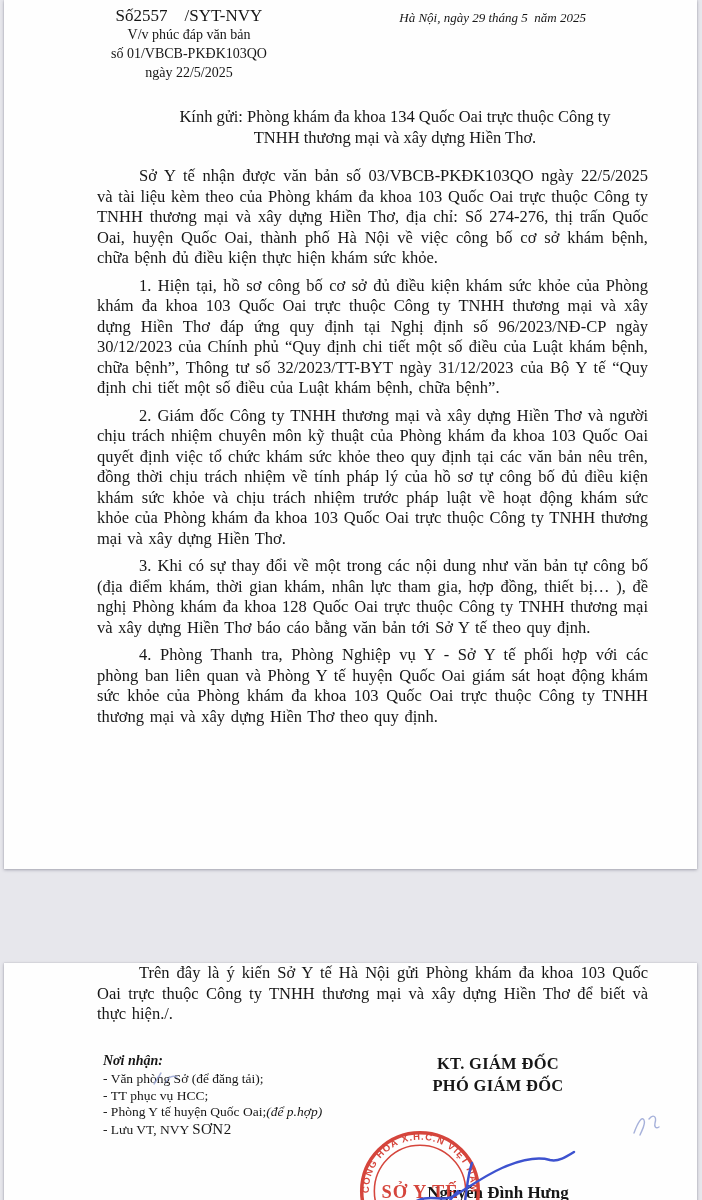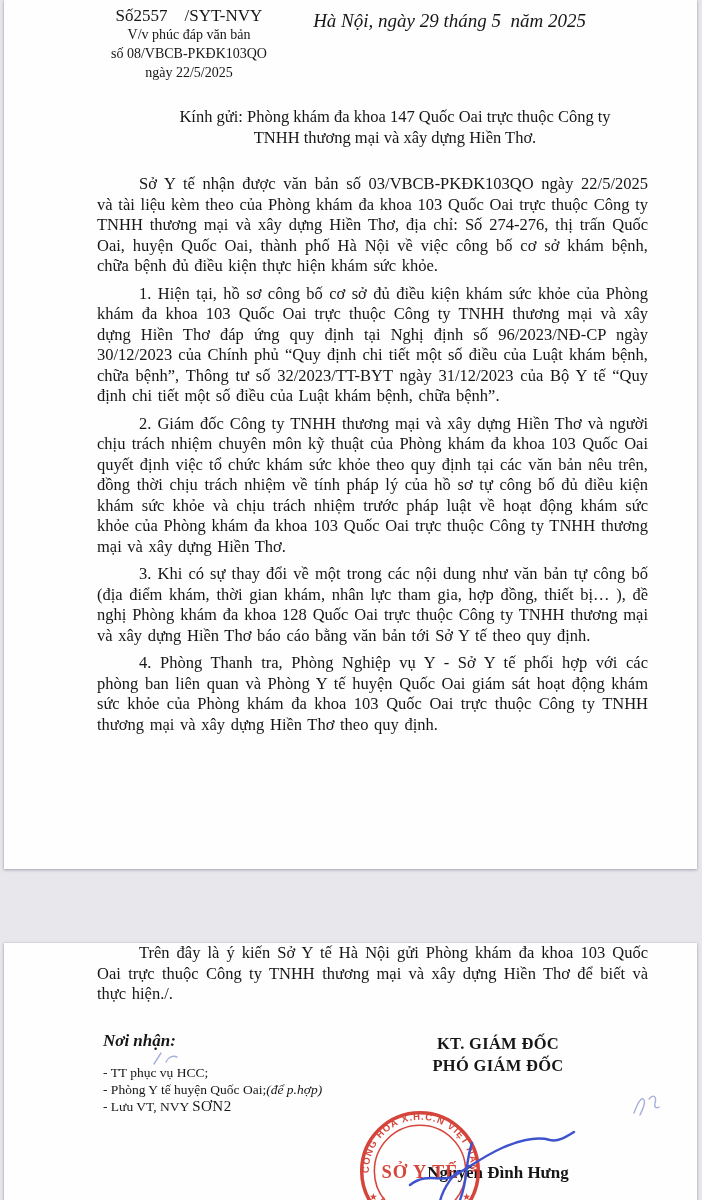--- a/index.html
+++ b/index.html
@@ -13,34 +13,34 @@
     box-shadow:0 1px 3px rgba(60,60,85,.38),0 0 1px rgba(0,0,0,.18);
     box-sizing:border-box;
   }
   .page1{height:869px;padding:6px 49px 15px 93px;}
   .page2{height:400px;margin-top:13px;padding:0 49px 0 93px;}
   .hdr{display:flex;justify-content:space-between;align-items:flex-start;}
   .refblock{text-align:center;margin-left:14px;line-height:19px;}
   .ref-no{font-size:17px;}
   .ref-sub{font-size:14px;font-family:Liberation Serif, serif;}
   .ws-pre{white-space:pre;}
-  .dateline{font-style:italic;font-size:19px;margin:4px 62px 0 0;}
+  .dateline{font-style:italic;font-size:13px;margin:4px 62px 0 0;}
   .salutation{
     width:468px;margin:24px 0 0 64px;text-align:center;
     font-size:16.5px;line-height:21px;
   }
   .bp{
     font-size:16.5px;line-height:20.5px;text-align:justify;
     text-indent:42px;margin:0 0 7px 0;word-spacing:1.5px;
   }
-  .bp.first{margin-top:26px;}
-  .closing{margin-top:74px;}
+  .bp.first{margin-top:18px;}
+  .closing{margin-top:94px;}
   .bottom-row{display:flex;justify-content:space-between;margin-top:28px;}
   .recipients{font-size:13.5px;line-height:16.5px;padding-left:6px;}
-  .rec-title{font-weight:bold;font-style:italic;font-size:17px;margin-bottom:16px;}
+  .rec-title{font-weight:bold;font-style:italic;font-size:14px;margin-bottom:2px;}
   .rec-note-italic{font-style:italic;}
   .rec-tiny{font-size:15px;letter-spacing:.5px;}
   .sigblock{width:280px;text-align:center;margin-right:10px;position:relative;z-index:1;}
   .sig-title{font-weight:bold;font-size:16.5px;line-height:22px;letter-spacing:.3px;}
   .sig-space{height:86px;}
   .sig-name{font-weight:bold;font-size:17px;}
   .seal{position:absolute;left:348px;top:160px;width:136px;height:136px;opacity:.92;z-index:2;}
   .seal circle{fill:none;stroke:#d2362c;}
   .seal .c1{stroke-width:3.6px;}
   .seal .c2{stroke-width:1.6px;}
@@ -63,41 +63,42 @@
 </head>
 <body>
 
 <div class="canvas">
 
   <div class="page page1">
     <div class="hdr">
       <div class="refblock">
         <div class="ref-no ws-pre">Số2557    /SYT-NVY</div>
         <div class="ref-sub">V/v phúc đáp văn bản</div>
-        <div class="ref-sub">số 08/VBCB-PKĐK103QO</div>
+        <div class="ref-sub">số 01/VBCB-PKĐK103QO</div>
         <div class="ref-sub">ngày 22/5/2025</div>
       </div>
       <div class="dateline ws-pre">Hà Nội, ngày 29 tháng 5  năm 2025</div>
     </div>
 
-    <div class="salutation">Kính gửi: Phòng khám đa khoa 147 Quốc Oai trực thuộc Công ty TNHH thương mại và xây dựng Hiền Thơ.</div>
+    <div class="salutation">Kính gửi: Phòng khám đa khoa 134 Quốc Oai trực thuộc Công ty TNHH thương mại và xây dựng Hiền Thơ.</div>
 
     <p class="bp first">Sở Y tế nhận được văn bản số 03/VBCB-PKĐK103QO ngày 22/5/2025 và tài liệu kèm theo của Phòng khám đa khoa 103 Quốc Oai trực thuộc Công ty TNHH thương mại và xây dựng Hiền Thơ, địa chỉ: Số 274-276, thị trấn Quốc Oai, huyện Quốc Oai, thành phố Hà Nội về việc công bố cơ sở khám bệnh, chữa bệnh đủ điều kiện thực hiện khám sức khỏe.</p>
     <p class="bp">1. Hiện tại, hồ sơ công bố cơ sở đủ điều kiện khám sức khỏe của Phòng khám đa khoa 103 Quốc Oai trực thuộc Công ty TNHH thương mại và xây dựng Hiền Thơ đáp ứng quy định tại Nghị định số 96/2023/NĐ-CP ngày 30/12/2023 của Chính phủ “Quy định chi tiết một số điều của Luật khám bệnh, chữa bệnh”, Thông tư số 32/2023/TT-BYT ngày 31/12/2023 của Bộ Y tế “Quy định chi tiết một số điều của Luật khám bệnh, chữa bệnh”.</p>
     <p class="bp">2. Giám đốc Công ty TNHH thương mại và xây dựng Hiền Thơ và người chịu trách nhiệm chuyên môn kỹ thuật của Phòng khám đa khoa 103 Quốc Oai quyết định việc tổ chức khám sức khỏe theo quy định tại các văn bản nêu trên, đồng thời chịu trách nhiệm về tính pháp lý của hồ sơ tự công bố đủ điều kiện khám sức khỏe và chịu trách nhiệm trước pháp luật về hoạt động khám sức khỏe của Phòng khám đa khoa 103 Quốc Oai trực thuộc Công ty TNHH thương mại và xây dựng Hiền Thơ.</p>
     <p class="bp">3. Khi có sự thay đổi về một trong các nội dung như văn bản tự công bố (địa điểm khám, thời gian khám, nhân lực tham gia, hợp đồng, thiết bị… ), đề nghị Phòng khám đa khoa 128 Quốc Oai trực thuộc Công ty TNHH thương mại và xây dựng Hiền Thơ báo cáo bằng văn bản tới Sở Y tế theo quy định.</p>
     <p class="bp">4. Phòng Thanh tra, Phòng Nghiệp vụ Y - Sở Y tế phối hợp với các phòng ban liên quan và Phòng Y tế huyện Quốc Oai giám sát hoạt động khám sức khỏe của Phòng khám đa khoa 103 Quốc Oai trực thuộc Công ty TNHH thương mại và xây dựng Hiền Thơ theo quy định.</p>
   </div>
 
   <div class="page page2">
     <p class="bp closing">Trên đây là ý kiến Sở Y tế Hà Nội gửi Phòng khám đa khoa 103 Quốc Oai trực thuộc Công ty TNHH thương mại và xây dựng Hiền Thơ để biết và thực hiện./.</p>
 
     <div class="bottom-row">
       <div class="recipients">
         <div class="rec-title">Nơi nhận:</div>
+        <div class="rec-item"><span>- Văn phòng Sở (để đăng tải);</span></div>
         <div class="rec-item"><span>- TT phục vụ HCC;</span></div>
         <div class="rec-item"><span>- Phòng Y tế huyện Quốc Oai;</span><span class="rec-note-italic">(để p.hợp)</span></div>
         <div class="rec-item"><span>- Lưu VT, NVY </span><span class="rec-tiny">SƠN2</span></div>
       </div>
 
       <div class="sigblock">
         <div class="sig-title">KT. GIÁM ĐỐC</div>
         <div class="sig-title">PHÓ GIÁM ĐỐC</div>
         <div class="sig-space"></div>
         <div class="sig-name">Nguyễn Đình Hưng</div>

